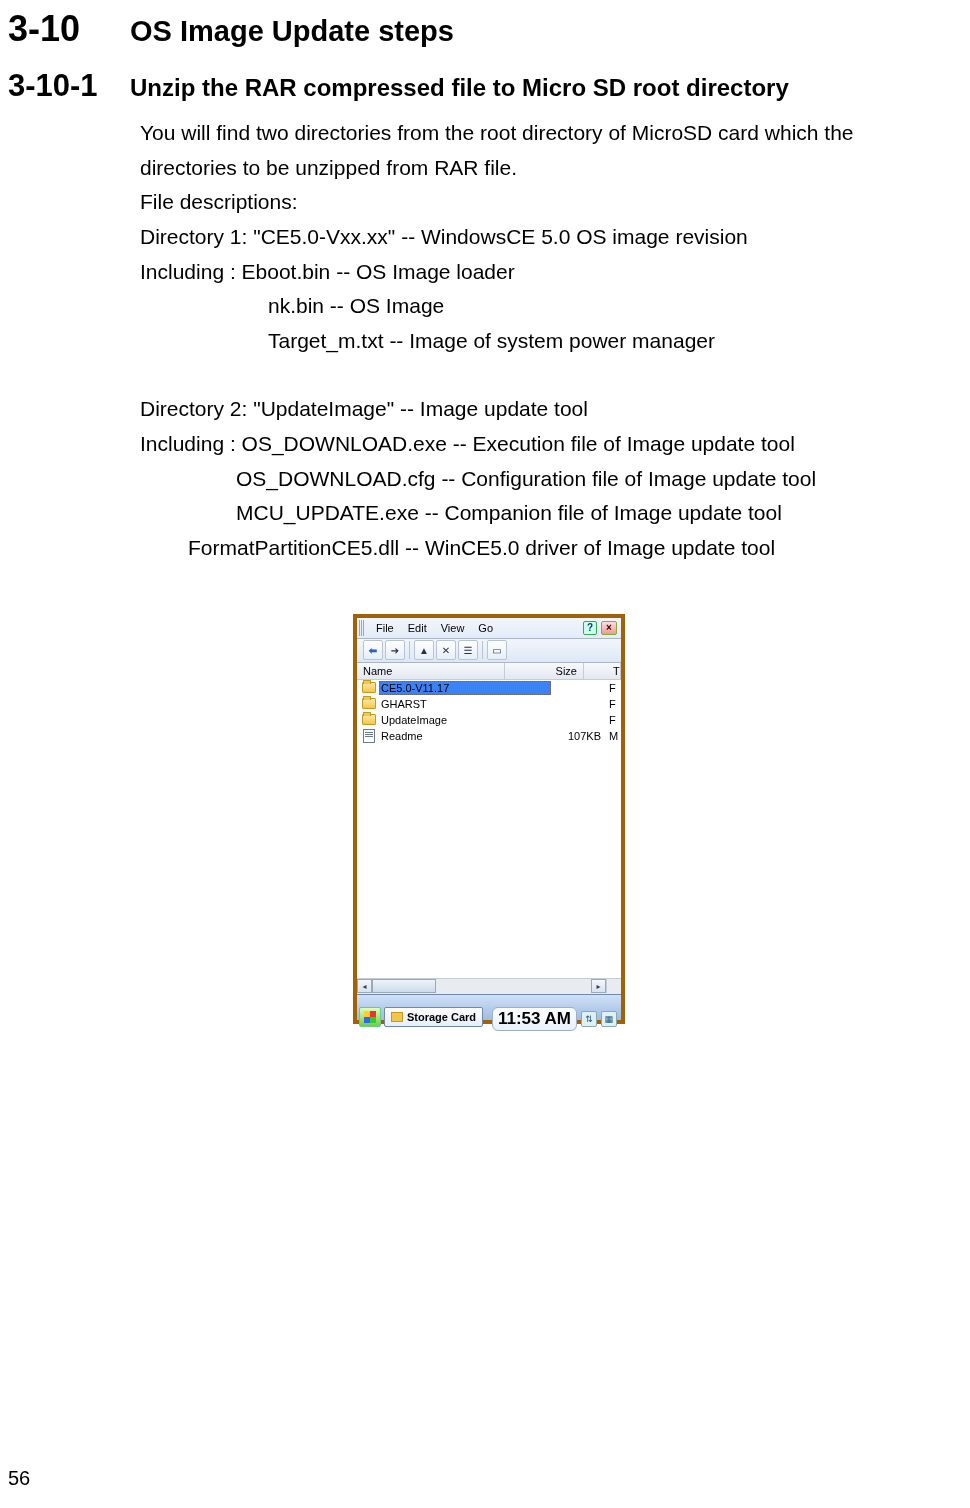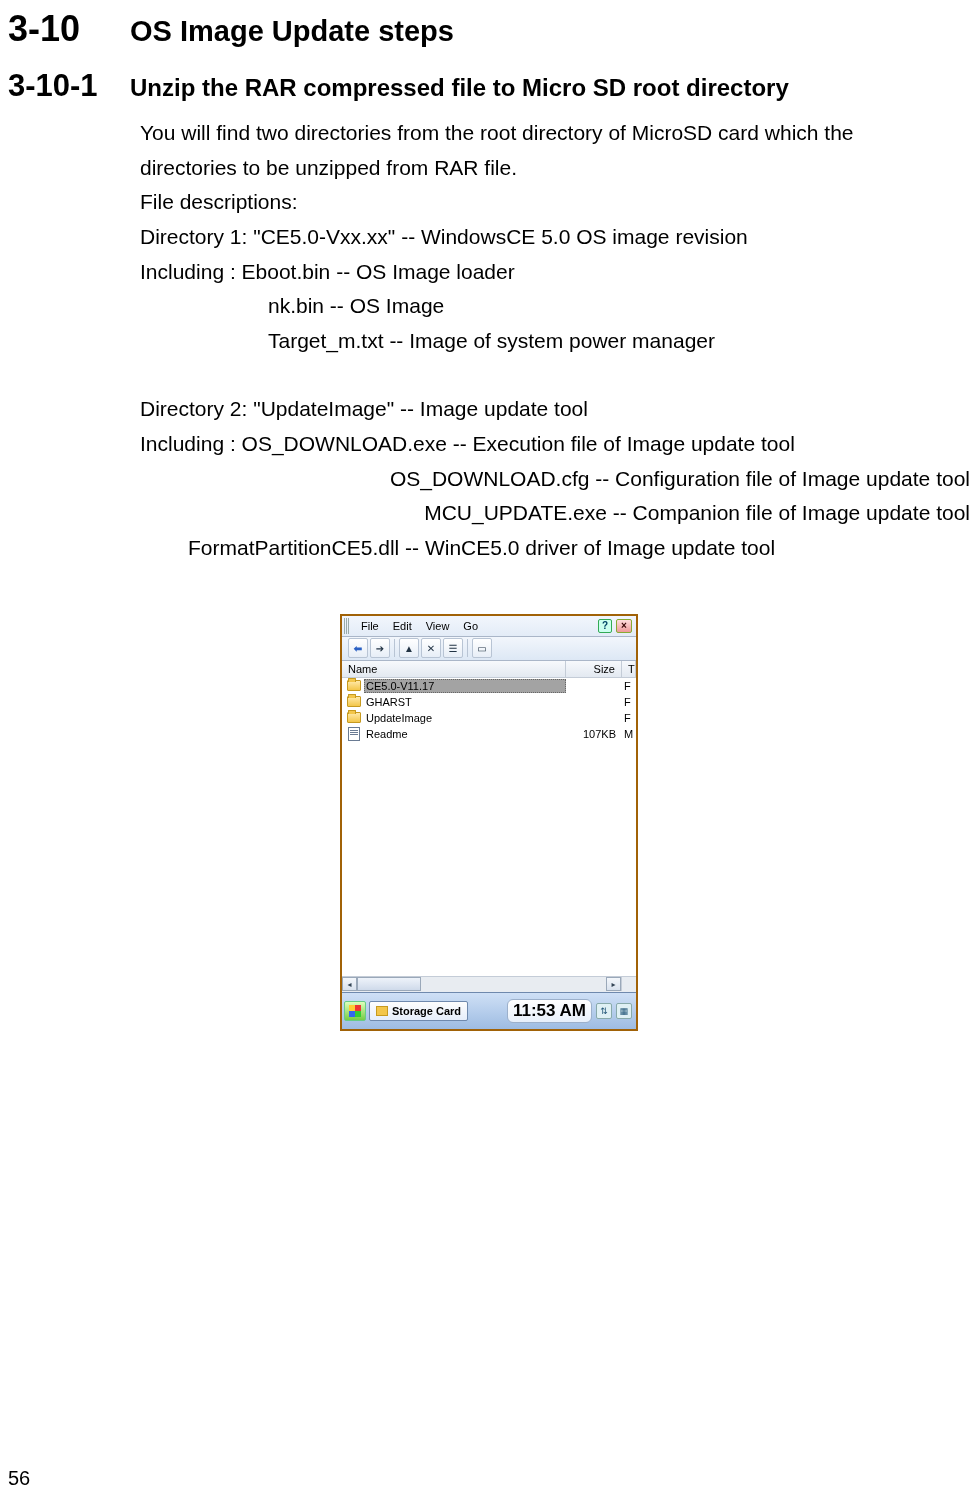--- a/index.html
+++ b/index.html
@@ -15,27 +15,27 @@
   .section-row { display: flex; align-items: baseline; margin-bottom: 6px; }
   .section-num { font-size: 36px; font-weight: bold; width: 122px; flex-shrink: 0; }
   .section-title { font-size: 29px; font-weight: bold; }
   .sub-row { display: flex; align-items: baseline; margin-top: 18px; margin-bottom: 12px; }
   .sub-num { font-size: 31px; font-weight: bold; width: 122px; flex-shrink: 0; }
   .sub-title { font-size: 24px; font-weight: bold; }
   .body { margin-left: 132px; font-size: 21px; line-height: 1.65; }
   .body p { margin: 0; }
   .spacer { height: 34px; }
   .indent1 { padding-left: 128px; }
-  .indent-half { padding-left: 96px; text-align: right; }
+  .indent-half { padding-left: 96px; }
   .indent-fp { padding-left: 48px; }
 
   .screenshot-wrap { margin-top: 48px; display:flex; justify-content:center; }
   .wince {
-    width: 298px;
-    border: 2px solid #a16207;
+    width: 272px;
+    border: 4px solid #a16207;
     font-family: Tahoma, Arial, sans-serif;
     font-size: 11px;
     background: #fff;
   }
   .menubar {
     display:flex; align-items:center;
     background: linear-gradient(#f2f6fc,#e3ecf7);
     border-bottom:1px solid #aab6c8;
     padding: 2px 2px;
     position: relative;
@@ -62,47 +62,47 @@
     border-bottom:1px solid #aab6c8;
     padding:2px 4px; height:22px;
   }
   .addressbar .lbl { color:#333; padding-left:2px;}
   .addr-input {
     flex:1; height:17px; border:1px solid #7a8ca8; background:#fff;
     font-size:11px; padding:0 3px; display:flex; align-items:center;
   }
   .addr-dd { width:15px; height:17px; border:1px solid #7a8ca8; border-left:none; background:linear-gradient(#d7e5fb,#a8c3ee); display:flex;align-items:center;justify-content:center; color:#246; font-size:8px;}
 
-  .listhdr { display:flex; background:linear-gradient(#f7f9fc,#e3e9f1); border-bottom:1px solid #c4ccd7; font-size:11px;}
+  .listhdr { display:flex; background:linear-gradient(#f7f9fc,#e3e9f1); border-bottom:1px solid #c4ccd7; font-size:11px;gap:23px;}
   .listhdr .col { padding:2px 6px; border-right:1px solid #c4ccd7;}
   .col-name { flex:1; }
   .col-size { width:56px; text-align:right;}
   .col-t { width:14px; }
 
   .filelist { height: 298px; background:#fff; overflow:hidden; position:relative;}
   .frow { display:flex; align-items:center; height:16px; font-size:11px;}
   .frow .ficon { width:16px; height:14px; margin:0 2px 0 4px; display:flex;align-items:center;justify-content:center;}
   .folder-icon { width:14px; height:11px; background:linear-gradient(#ffe9a8,#f3c64a); border:1px solid #c79a1f; border-radius:1px; position:relative;}
   .folder-icon::before{content:"";position:absolute;top:-3px;left:0;width:6px;height:3px;background:#f3c64a;border:1px solid #c79a1f;border-bottom:none;border-radius:1px 1px 0 0;}
   .doc-icon { width:12px; height:14px; background:#fff; border:1px solid #6a7b93; position:relative;}
   .doc-icon::after{content:"";position:absolute;left:1px;top:2px;right:1px;height:1px;background:#6a7b93;box-shadow:0 2px 0 #6a7b93,0 4px 0 #6a7b93;}
   .frow .fname { flex:1; padding-left:2px;}
-  .frow .fname.sel { border:1px dotted #666; background:#a3a3a3; padding:0 1px;}
+  .frow .fname.sel { border:1px dotted #666; background:#3b82f6; padding:0 1px;}
   .frow .fsize { width:56px; text-align:right; padding-right:6px;}
   .frow .ft { width:14px; padding-left:2px;}
 
   .hscroll { height:16px; background:#e8ecf1; border-top:1px solid #c4ccd7; display:flex; align-items:center;}
   .hscroll .arrow { width:15px;height:14px;border:1px solid #9aa8b9;background:linear-gradient(#f4f7fb,#d9e2ee);display:flex;align-items:center;justify-content:center;font-size:8px;color:#345;}
   .hscroll .thumb { width:64px;height:14px;border:1px solid #9aa8b9;background:linear-gradient(#eef3fa,#cfdaea);}
   .hscroll .track { flex:1;}
   .hscroll .corner{width:15px;height:14px;background:#e8ecf1;border-left:1px solid #c4ccd7;}
 
   .taskbar {
     height:26px; background:linear-gradient(#cfe0f6,#9ebce2);
-    border-top:1px solid #6f89ad; display:flex; align-items:center; gap:3px; padding:18px 2px;
+    border-top:1px solid #6f89ad; display:flex; align-items:flex-start; gap:3px; padding:12px 2px;
   }
   .start { width:22px;height:20px;border:1px solid #6c8; border-radius:2px; background:linear-gradient(#dfb,#7c4); display:flex;align-items:center;justify-content:center;}
   .start .flag{width:12px;height:12px;background:conic-gradient(#e33 0 25%,#3c3 0 50%,#36e 0 75%,#fc3 0);}
   .taskbtn { height:20px; padding:0 6px; border:1px solid #6f89ad; border-radius:2px; background:linear-gradient(#fdfdfd,#e6eefb); display:flex; align-items:center; gap:4px; font-size:11px; font-weight:bold;}
   .taskbtn .mini-folder{width:12px;height:10px;background:#f3c64a;border:1px solid #c79a1f;}
   .tray { margin-left:auto; display:flex; align-items:center; gap:4px; padding-right:2px;}
   .clock { font-size:17px; font-weight:bold; background:linear-gradient(#fff,#e8f0fb); border:1px solid #9cb0cb; padding:1px 5px; border-radius:6px;}
   .tray-icon{width:16px;height:16px;border:1px solid #8aa; background:#dff0f4; border-radius:2px; display:flex;align-items:center;justify-content:center;font-size:9px;color:#257;}
 
   .page-num { position:absolute; left:8px; bottom:18px; font-size:20px; }

